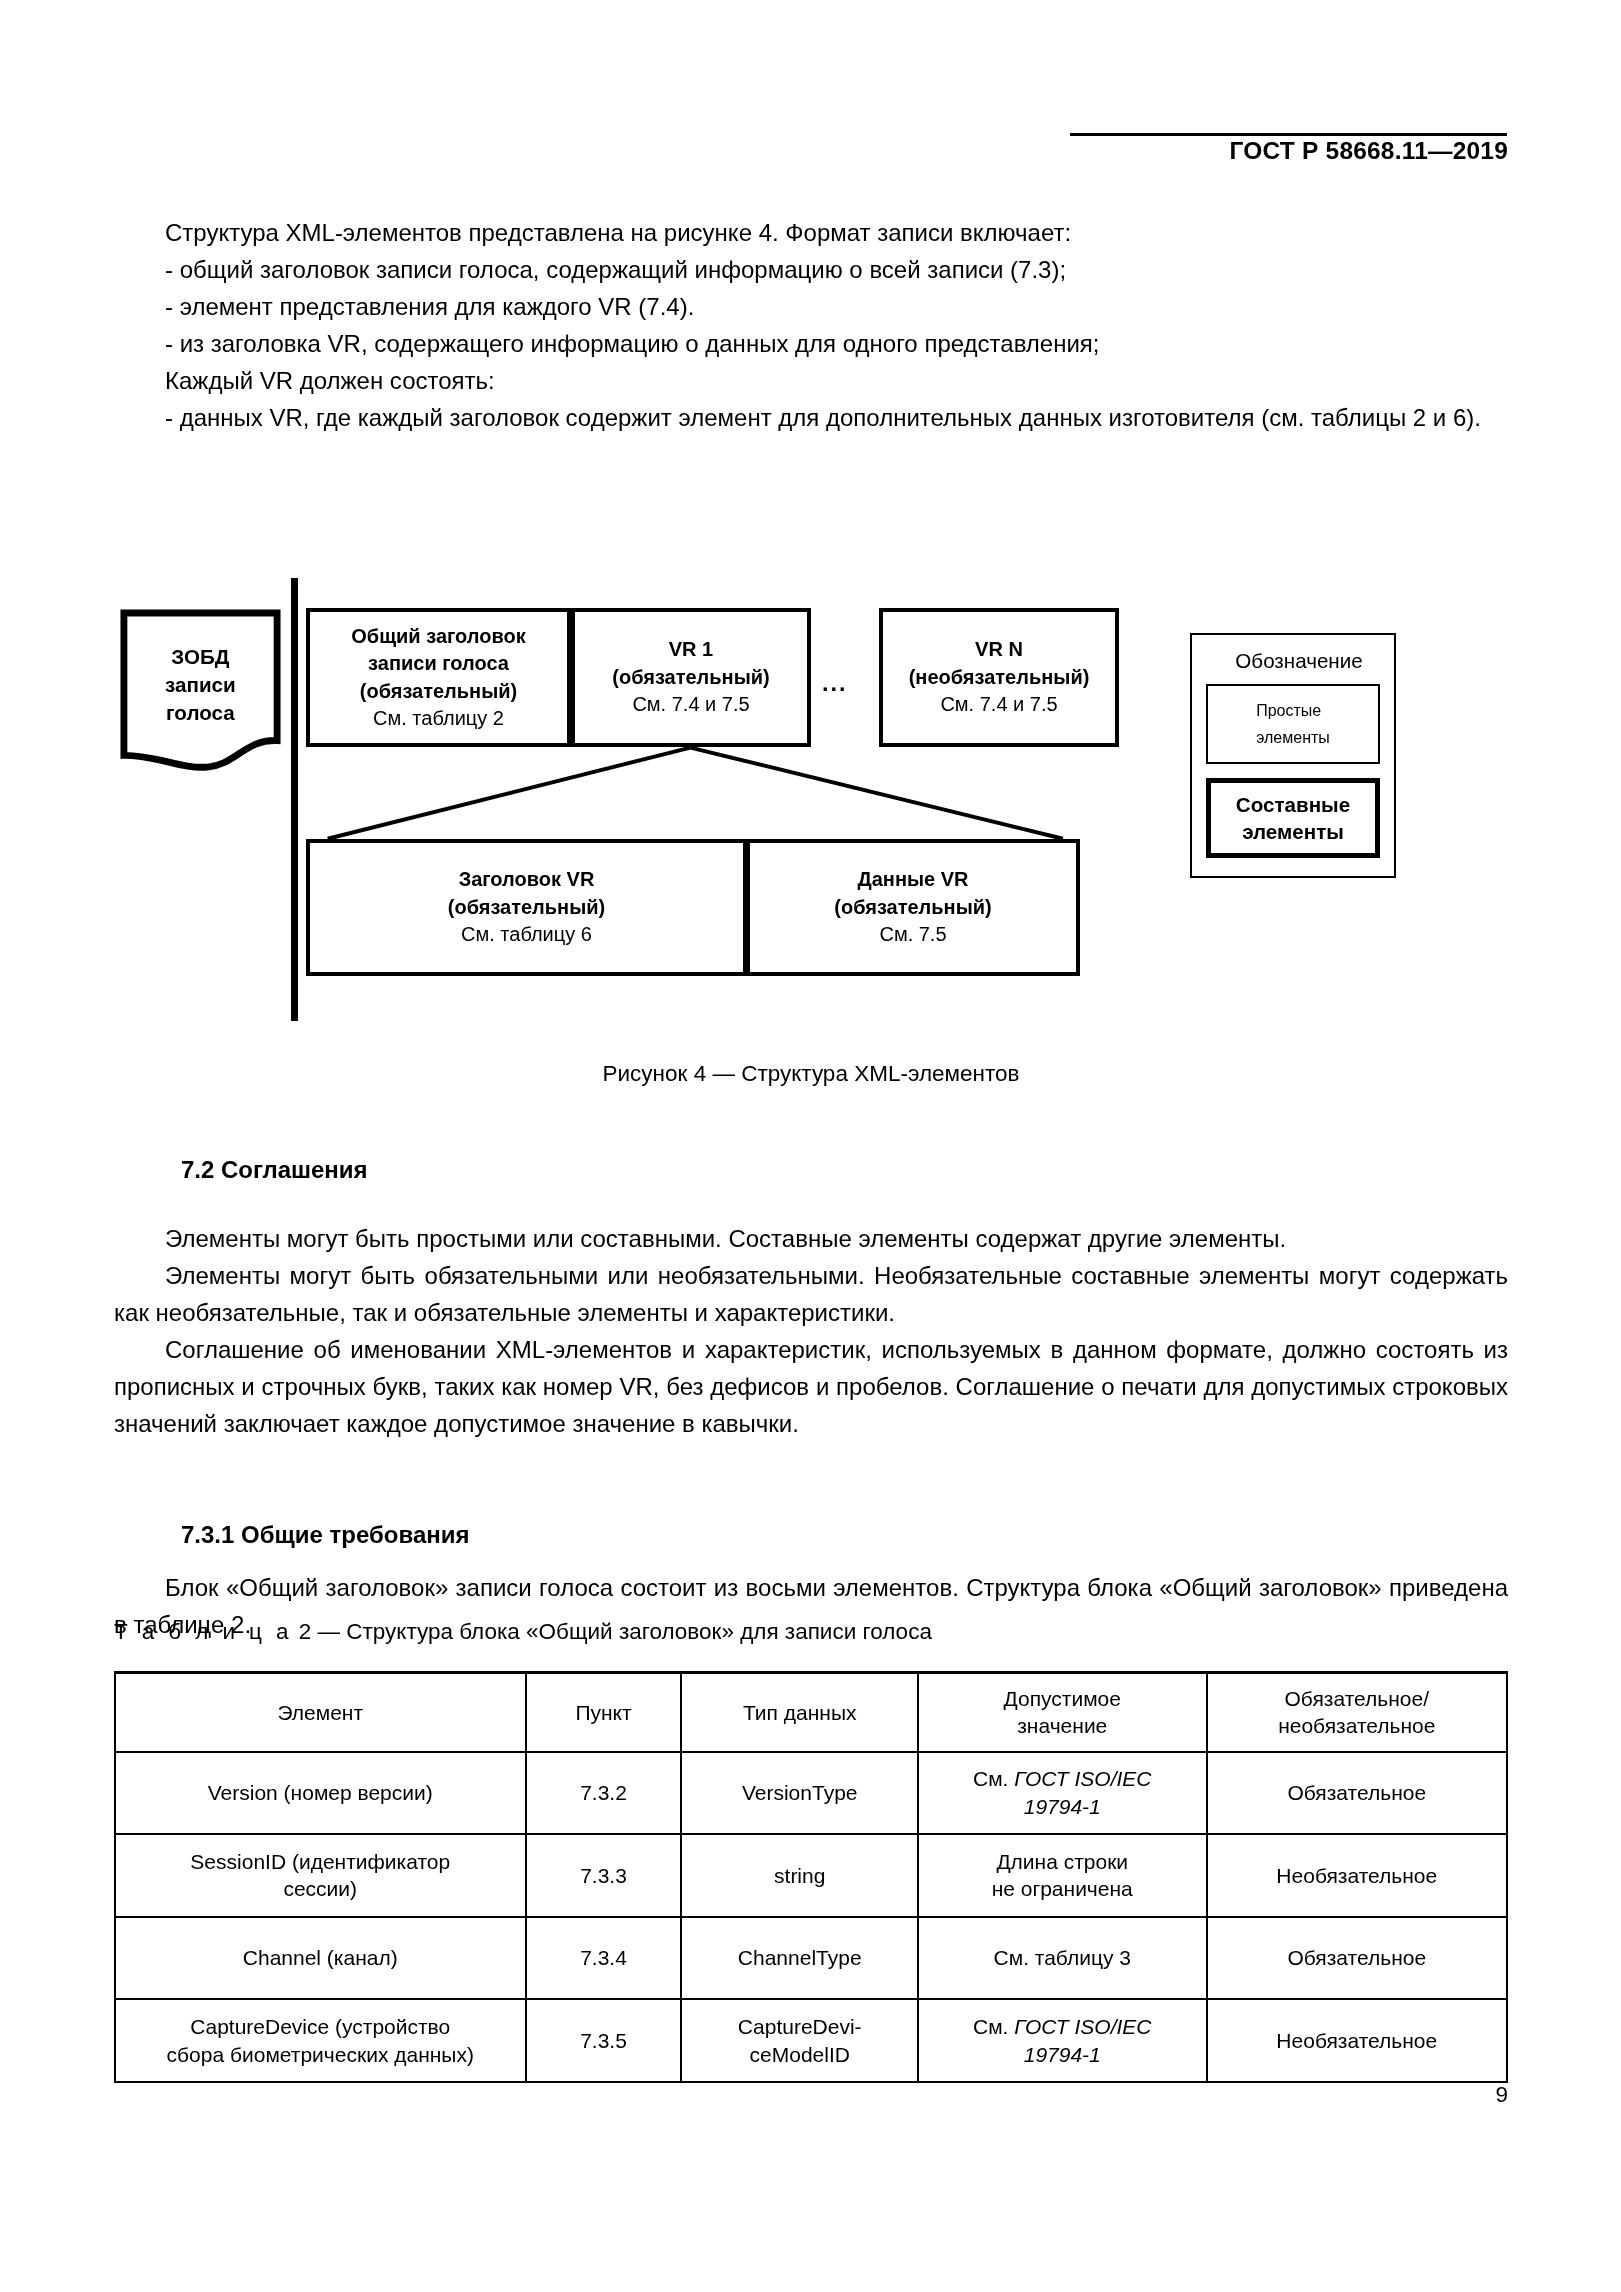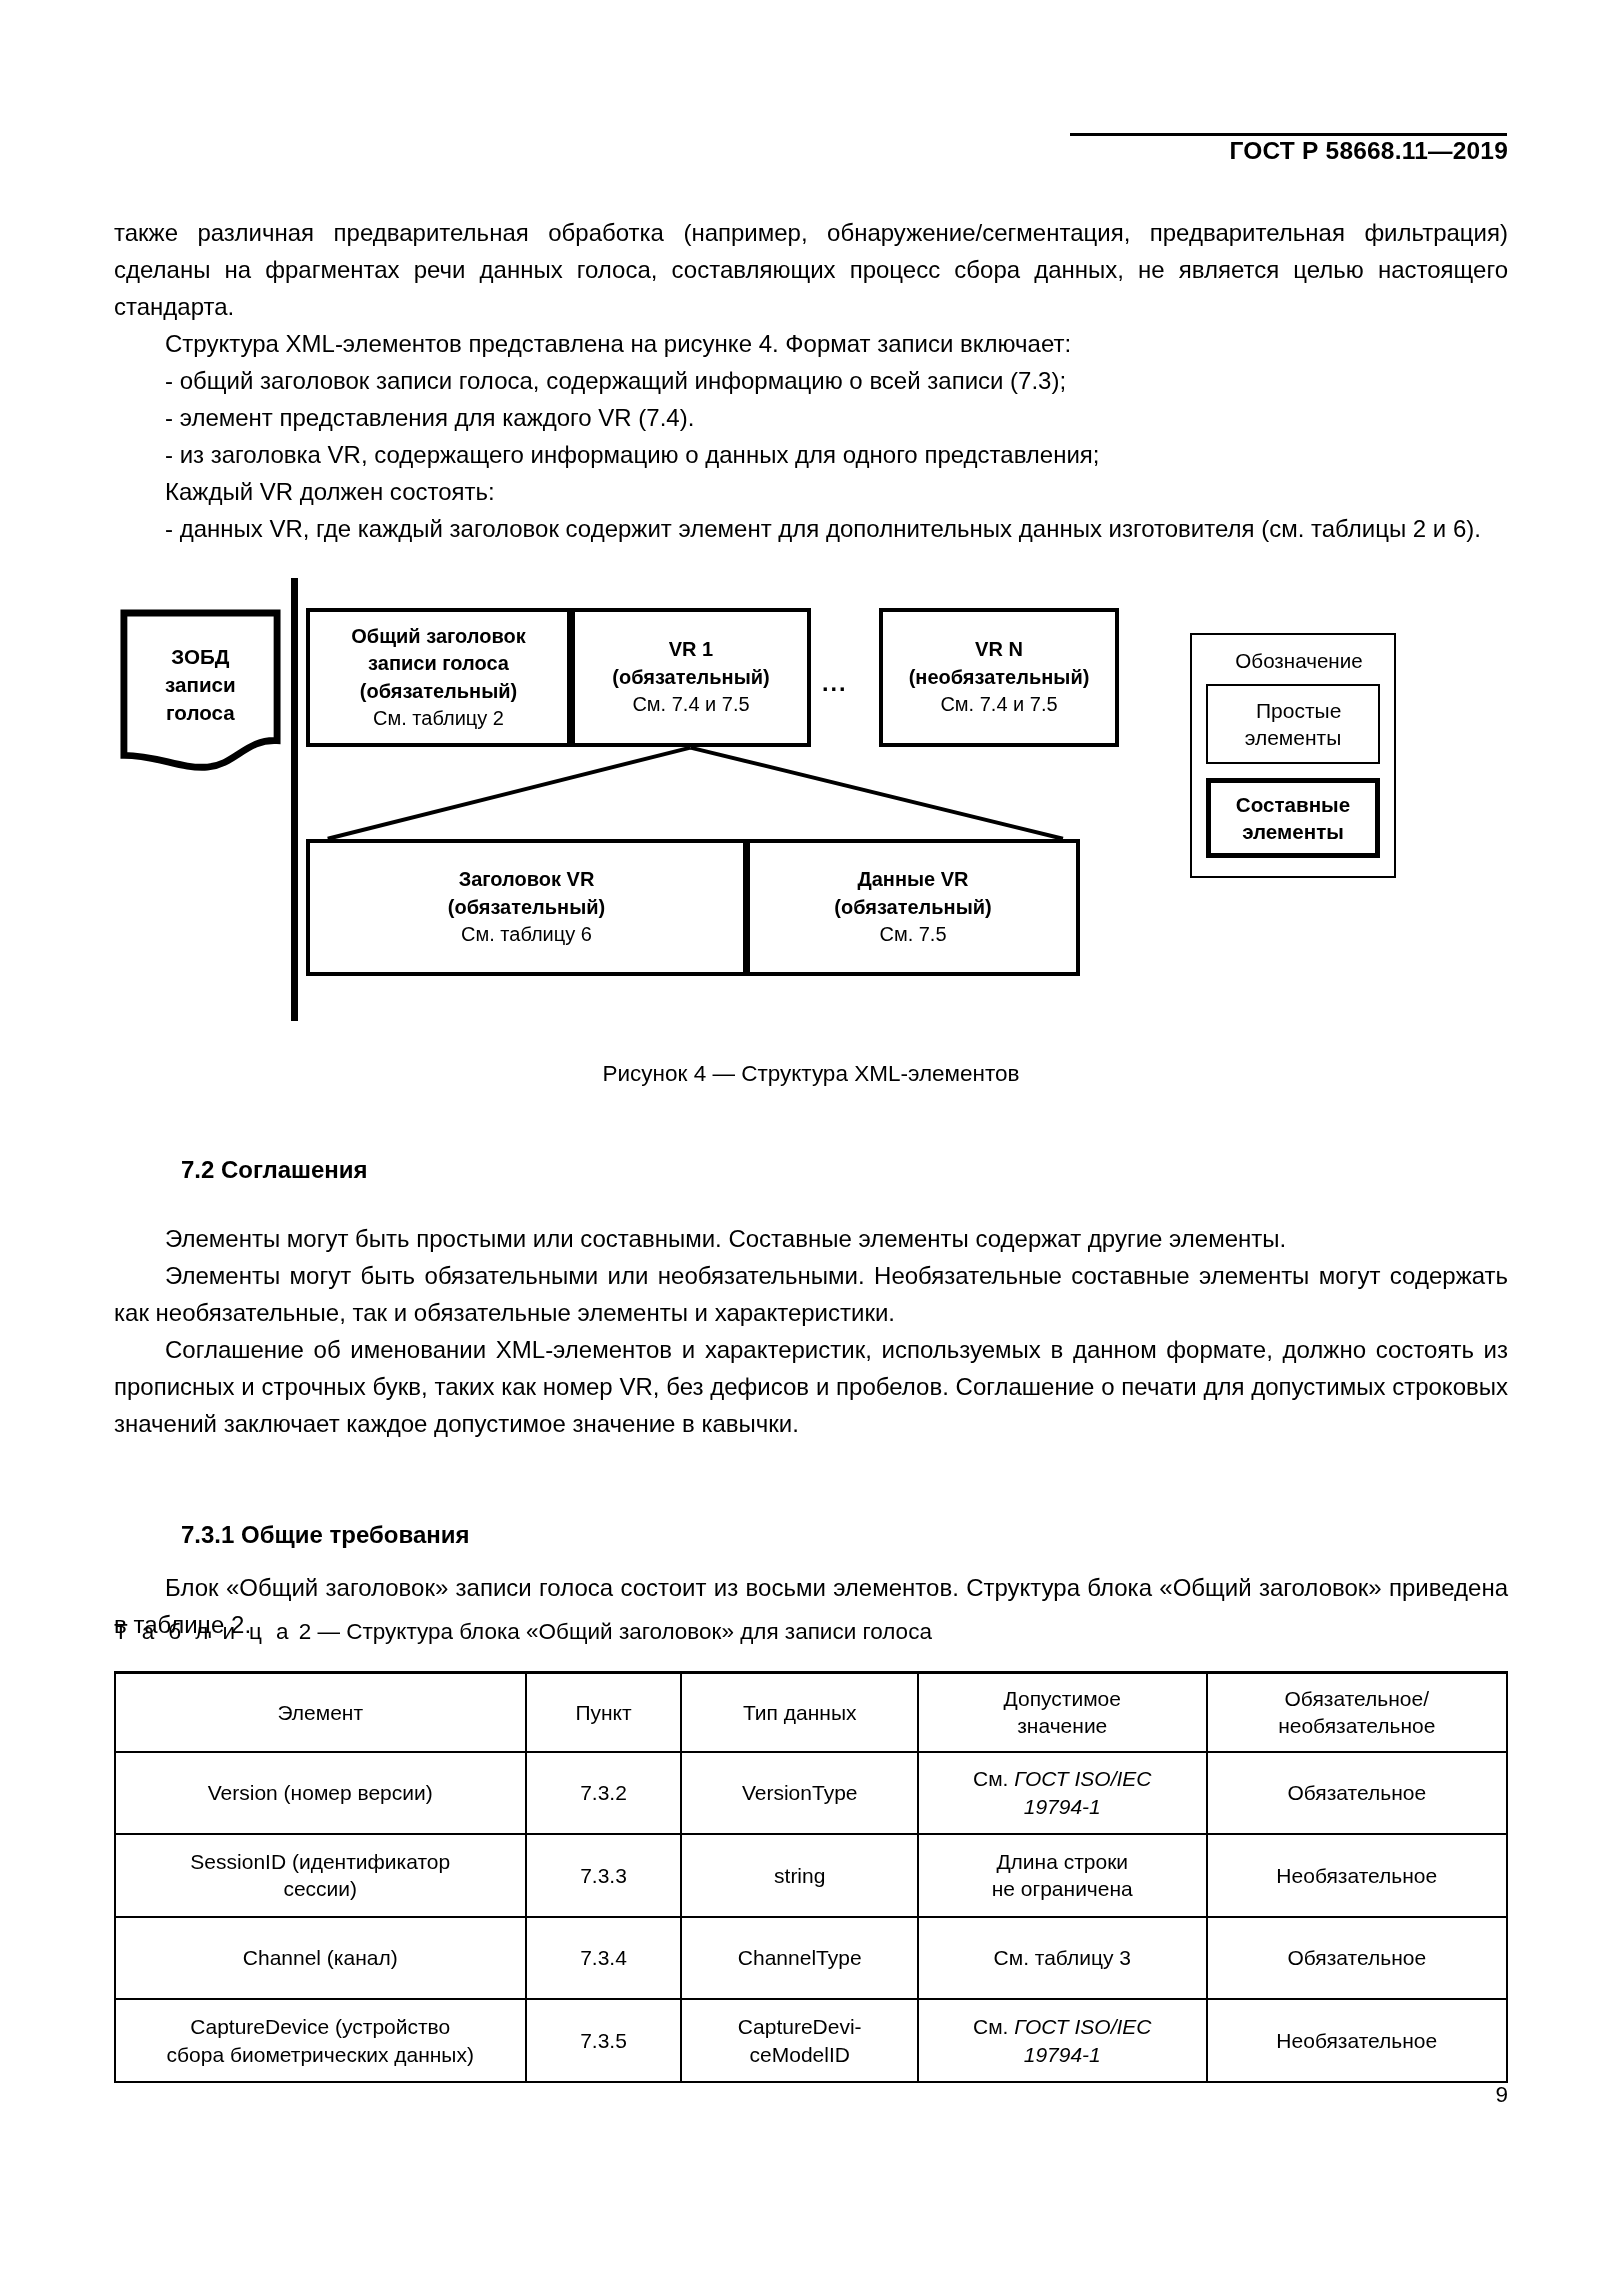--- a/index.html
+++ b/index.html
@@ -193,22 +193,22 @@
     padding-left: 12px;
   }
   .legend-simple {
     margin: 11.8px 13.7px 0 13.7px;
     height: 80px;
     border: 2.9px solid #000;
     box-sizing: border-box;
     display: flex;
     align-items: center;
     justify-content: center;
-    text-align: right;
-    font-size: 21px;
+    text-align: left;
+    font-size: 16px;
     line-height: 27.4px;
   }
   .legend-complex {
     margin: 13.7px 13.7px 0 13.7px;
     height: 80px;
     border: 5.9px solid #000;
     box-sizing: border-box;
     display: flex;
     align-items: center;
     justify-content: center;
@@ -294,21 +294,20 @@
 <body>
 
 <div class="page">
 
   <div class="header-rule"></div>
   <div class="header">
     <div class="header-title">ГОСТ Р 58668.11—2019</div>
   </div>
 
   <div class="content">
-    <p class="para noindent">также различная предварительная обработка (например, обнаружение/сегментация, предварительная фильтрация) сделаны на фрагментах речи данных голоса, составляющих процесс сбора данных, не является целью настоящего стандарта.</p>
     <p class="para indent">Структура XML-элементов представлена на рисунке 4. Формат записи включает:</p>
     <p class="para hang">-  общий заголовок записи голоса, содержащий информацию о всей записи (7.3);</p>
     <p class="para hang">-  элемент представления для каждого VR (7.4).</p>
     <p class="para hang">-  из заголовка VR, содержащего информацию о данных для одного представления;</p>
     <p class="para indent">Каждый VR должен состоять:</p>
     <p class="para hang">-  данных VR, где каждый заголовок содержит элемент для дополнительных данных изготовителя (см. таблицы 2 и 6).</p>
   </div>
 
   <div class="figure">
 

